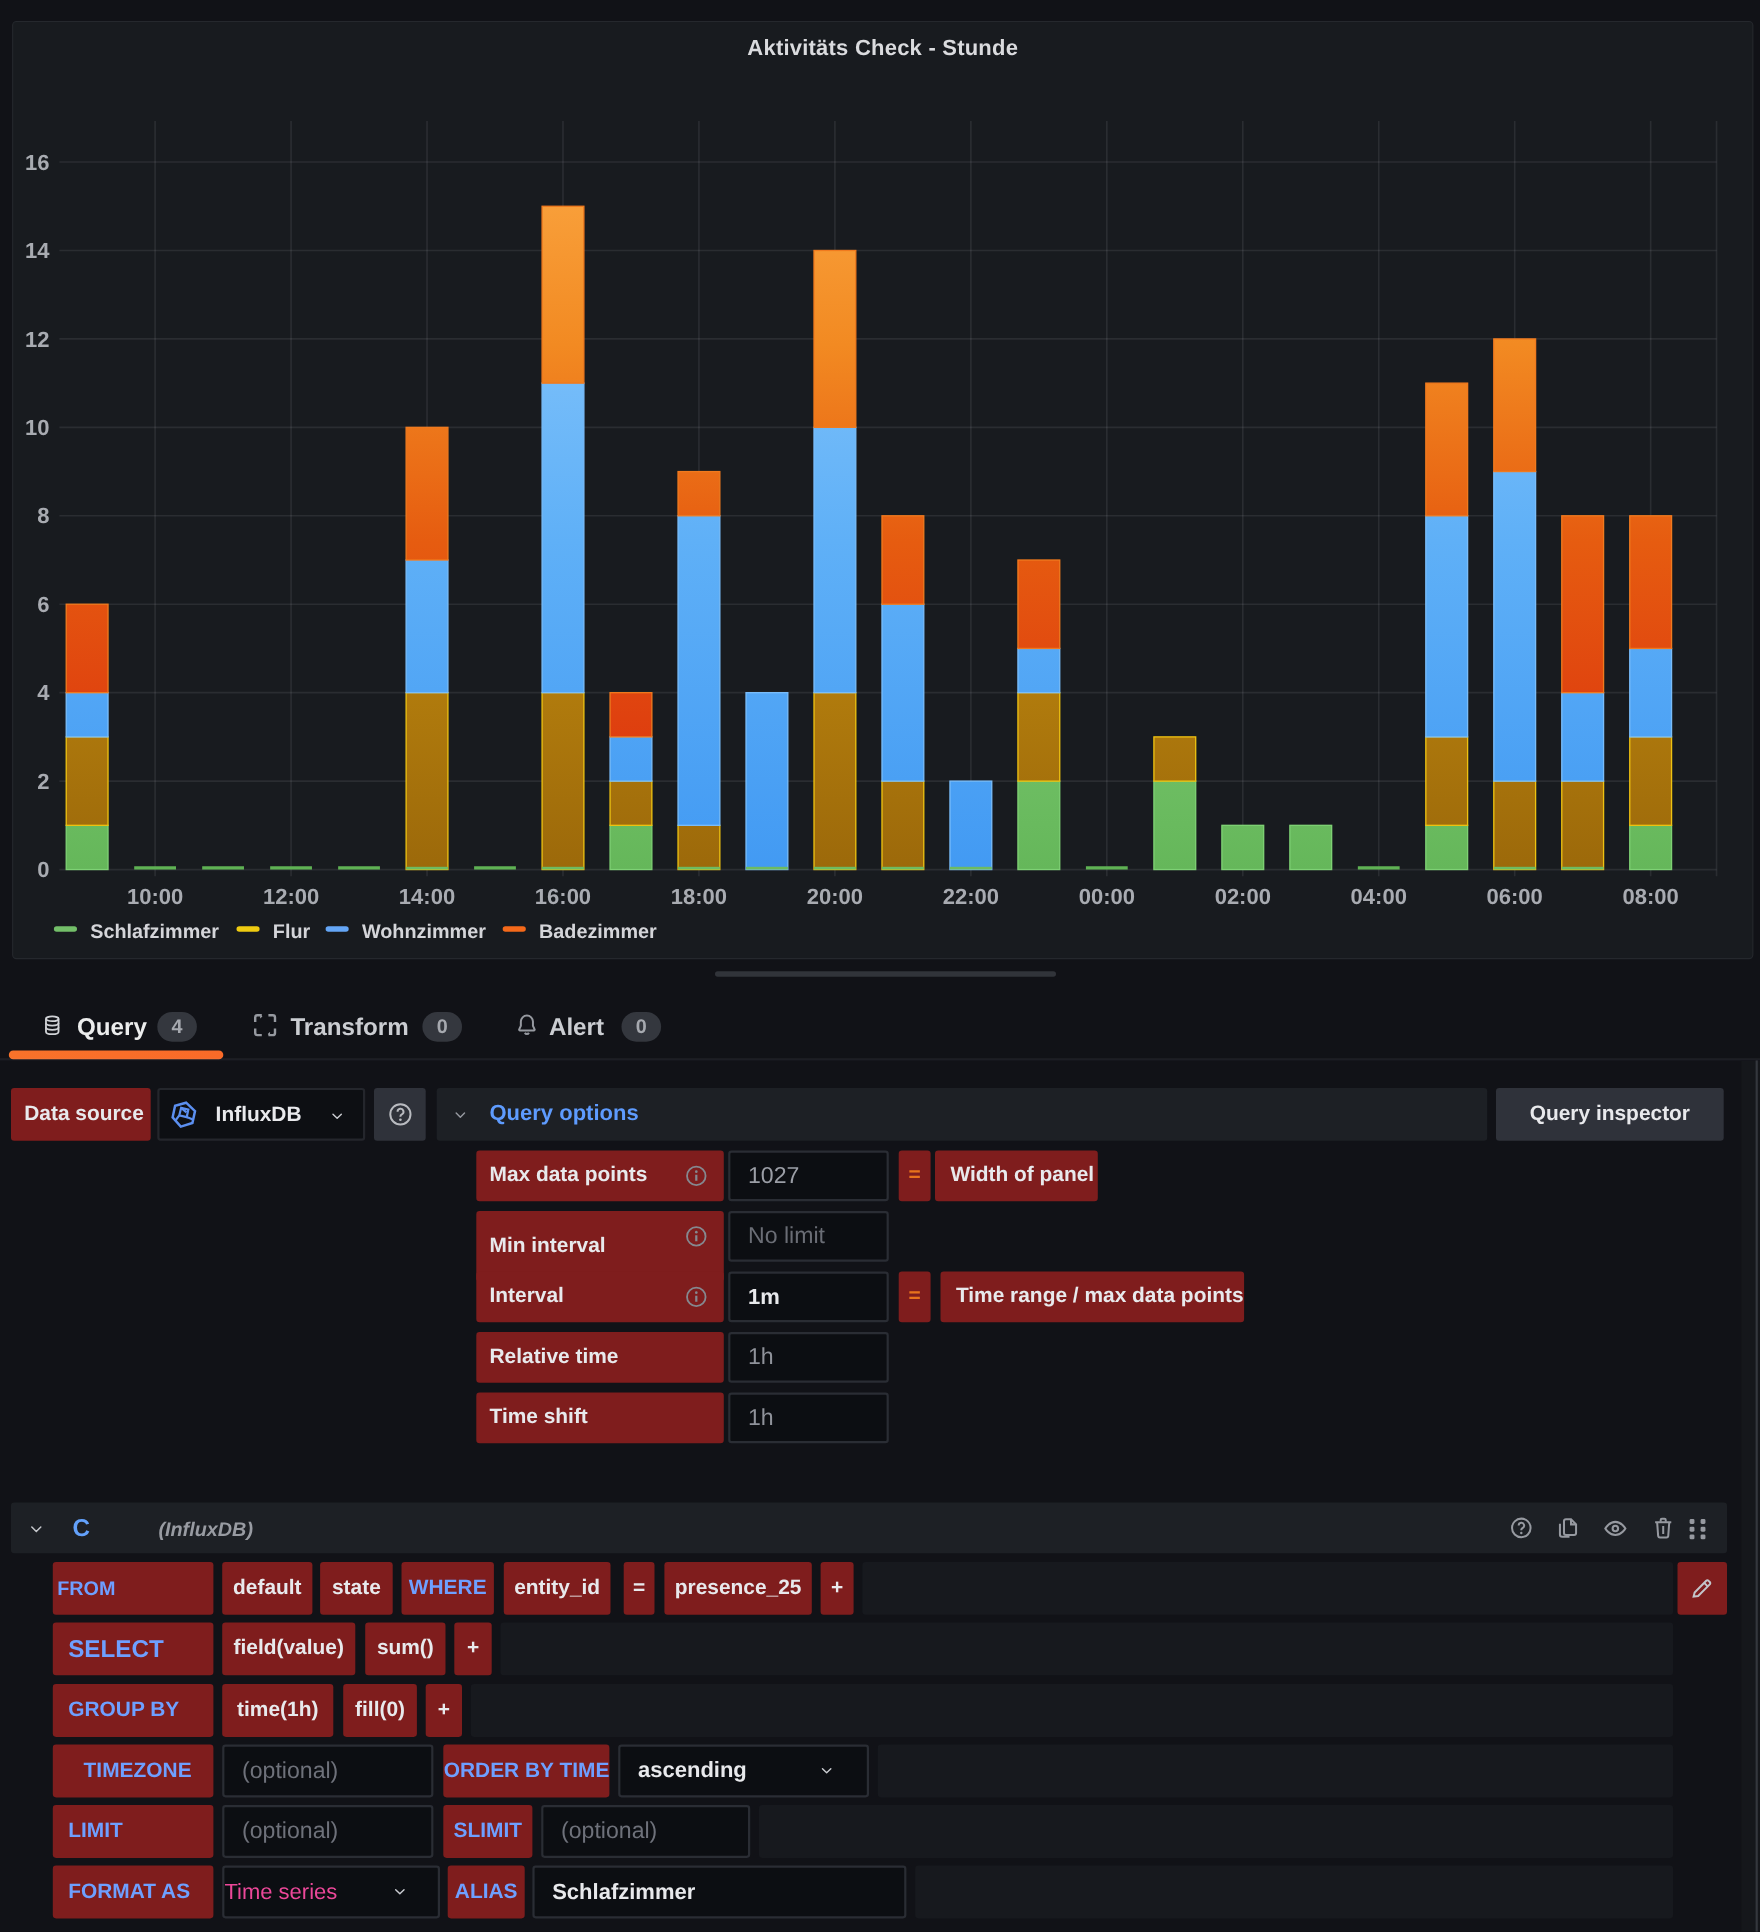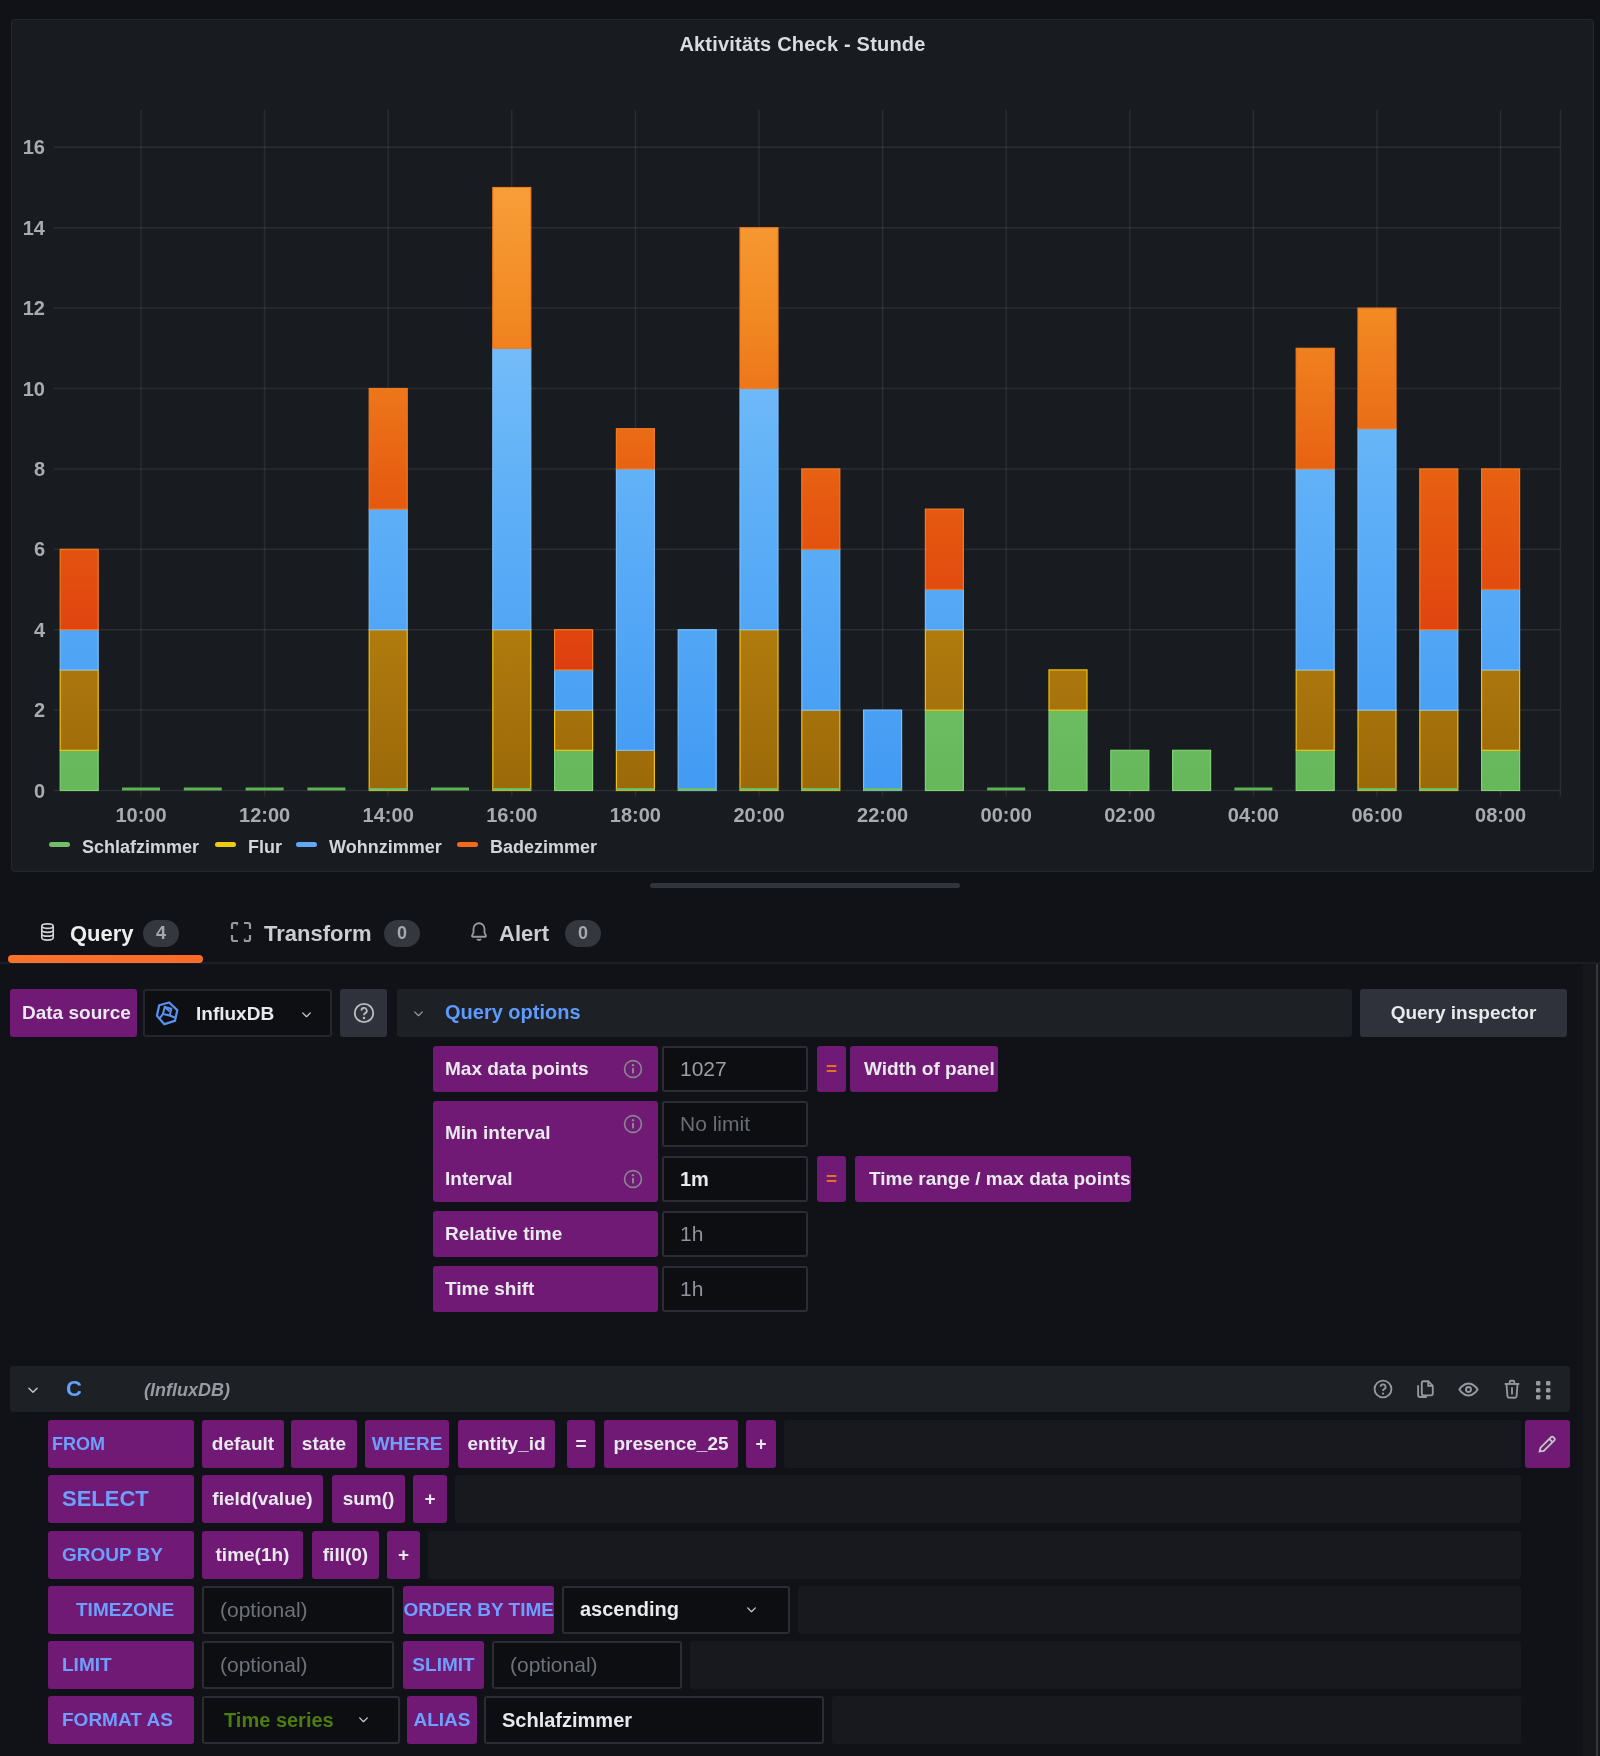--- a/index.html
+++ b/index.html
@@ -1,18 +1,18 @@
 <!DOCTYPE html>
 <html><head><meta charset="utf-8"><style>
 html,body{margin:0;padding:0;background:#111217;width:1600px;height:1756px;overflow:hidden;
 font-family:"Liberation Sans",sans-serif;-webkit-font-smoothing:antialiased}
 .abs{position:absolute}
 .panel{position:absolute;left:11px;top:19px;width:1583px;height:853px;background:#181b1f;
 border:1px solid #25282d;border-radius:4px;box-sizing:border-box}
-.bx{white-space:nowrap;position:absolute;background:#701a75;border-radius:3px;display:flex;align-items:center;box-sizing:border-box}
+.bx{white-space:nowrap;position:absolute;background:#7f1d1d;border-radius:3px;display:flex;align-items:center;box-sizing:border-box}
 .strip{position:absolute;background:#1d2025;border-radius:3px;display:flex;align-items:center;box-sizing:border-box}
 .inp{white-space:nowrap;position:absolute;background:#0c0e12;border:2px solid #2a2d34;border-radius:3px;display:flex;align-items:center;box-sizing:border-box}
 .fill{position:absolute;background:#17191e;border-radius:3px}
 .btn{position:absolute;background:#2f323a;border-radius:3px;display:flex;align-items:center;justify-content:center;box-sizing:border-box}
 .t{font-size:19px;font-weight:bold;color:#e8e9ec;white-space:nowrap}
 </style></head><body>
 <div class="panel"></div>
 <div class="abs" style="left:11px;top:33px;width:1583px;text-align:center;font-size:20px;font-weight:bold;color:#dadbde;letter-spacing:.2px">Aktivitäts Check - Stunde</div>
 <svg width="1585" height="854" viewBox="11 19 1585 854" style="position:absolute;left:11px;top:19px;font-family:'Liberation Sans',sans-serif">
 <defs>
@@ -381,21 +381,21 @@
     <span style="font-size:19px;font-weight:bold;color:#6e9fff">SLIMIT</span>
   </div>
 <div class="inp" style="left:492px;top:1641px;width:190px;height:48px">
     <span style="margin-left:16px;font-size:21px;color:#6e717a">(optional)</span>
   </div>
 <div class="fill" style="left:690px;top:1641px;width:831px;height:48px"></div>
 <div class="bx" style="left:48px;top:1696.25px;width:146px;height:48px">
     <span style="margin-left:14px;font-size:19px;font-weight:bold;color:#6e9fff">FORMAT AS</span>
   </div>
 <div class="inp" style="left:202px;top:1696.25px;width:198px;height:48px">
-    <span style="margin-left:20px;font-size:20px;font-weight:bold;color:#4d7c0f">Time series</span>
+    <span style="margin-left:0;font-size:20px;font-weight:normal;color:#ec4899">Time series</span>
   </div>
 <svg class="abs" style="left:357px;top:1713.25px" width="13" height="13" viewBox="0 0 24 24" fill="none">
     <path d="M5 9l7 7 7-7" stroke="#c9cbd0" stroke-width="2.4" stroke-linecap="round" stroke-linejoin="round"></path>
   </svg>
 <div class="bx" style="left:407px;top:1696.25px;width:70px;height:48px;justify-content:center">
     <span style="font-size:19px;font-weight:bold;color:#6e9fff">ALIAS</span>
   </div>
 <div class="inp" style="left:484px;top:1696.25px;width:340px;height:48px">
     <span style="margin-left:16px;font-size:20px;font-weight:bold;color:#e8e9ec">Schlafzimmer</span>
   </div>

